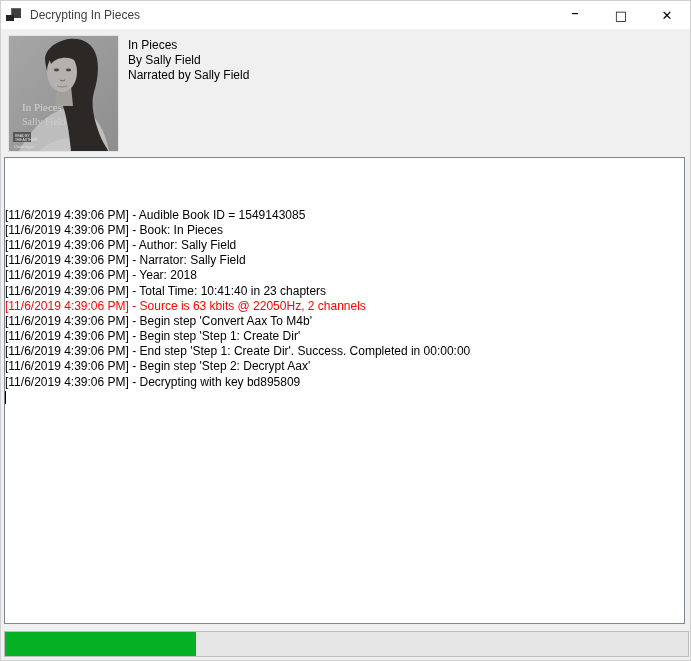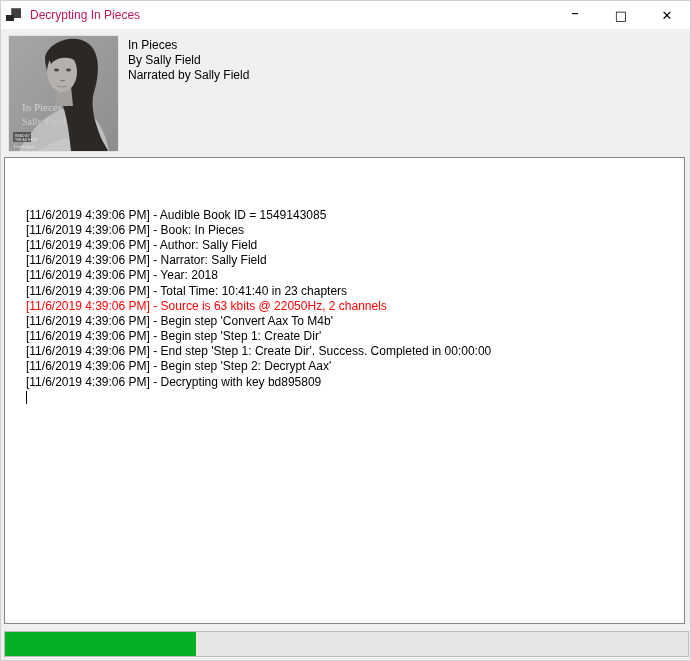--- a/index.html
+++ b/index.html
@@ -28,21 +28,21 @@
   .app-icon .sq-big {
     position: absolute; right: 1px; top: 1px; width: 10px; height: 10px;
     background: #3f3f3f;
     box-shadow: inset 1px 1px 0 #6a6a6a;
   }
   .app-icon .sq-small {
     position: absolute; left: 0; bottom: 2px; width: 8px; height: 6px;
     background: #262626;
   }
   .title-text {
-    margin-left: 8px; font-size: 12px; color: #be185d;
+    margin-left: 8px; font-size: 12px; color: #404040;
     white-space: nowrap;
   }
   .caption-buttons {
     position: absolute; right: 0; top: 0; height: 28px; display: flex;
   }
   .caption-btn {
     width: 46px; height: 28px;
     display: flex; align-items: center; justify-content: center;
     color: #000; cursor: default; background: transparent;
     border: none; font-family: "DejaVu Sans", sans-serif;
@@ -58,21 +58,21 @@
   .cover svg { display: block; width: 100%; height: 100%; }
   .book-info {
     position: absolute; left: 127px; top: 37px;
     font-size: 12px; line-height: 15px; color: #000;
   }
   
   .log {
     position: absolute; left: 3px; top: 156px; width: 681px; height: 467px;
     background: #ffffff;
     border: 1px solid #828790;
-    padding: 4px 21px;
+    padding: 4px 0;
     font-size: 12px; line-height: 15.2px;
     white-space: pre; overflow: hidden;
     color: #000;
   }
   .log-line { height: 15.2px; }
   .caret {
     display: inline-block; width: 1px; height: 13px;
     background: #000; vertical-align: text-bottom; margin-top: 1px;
   }
   

